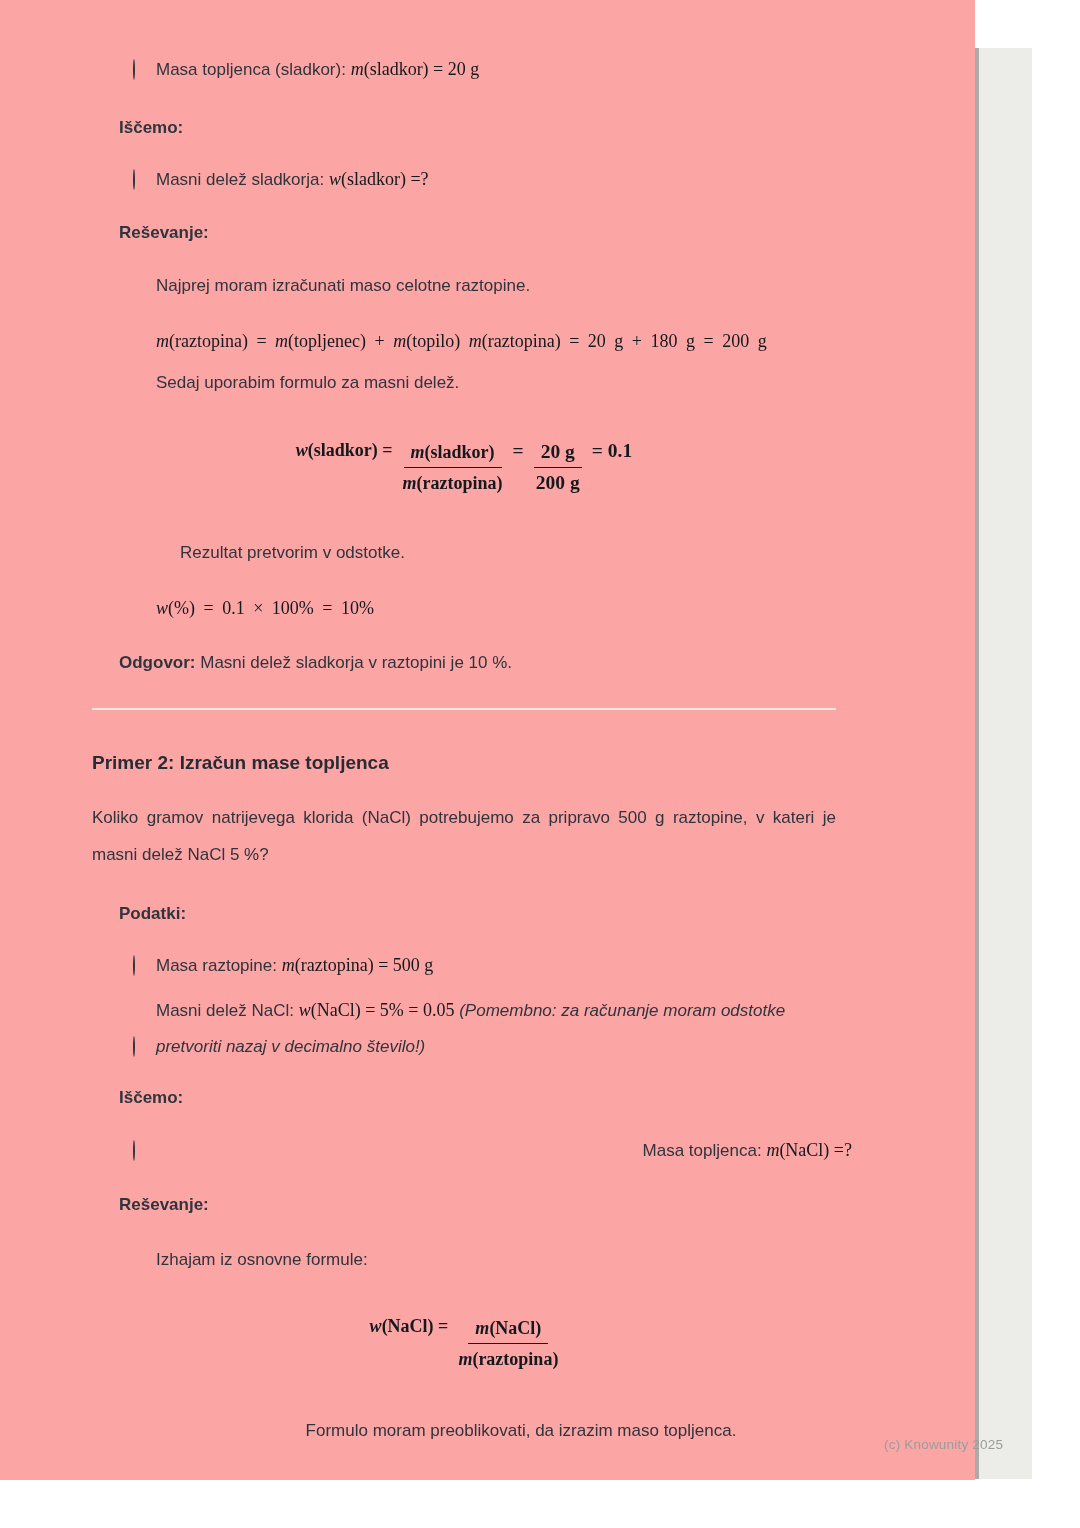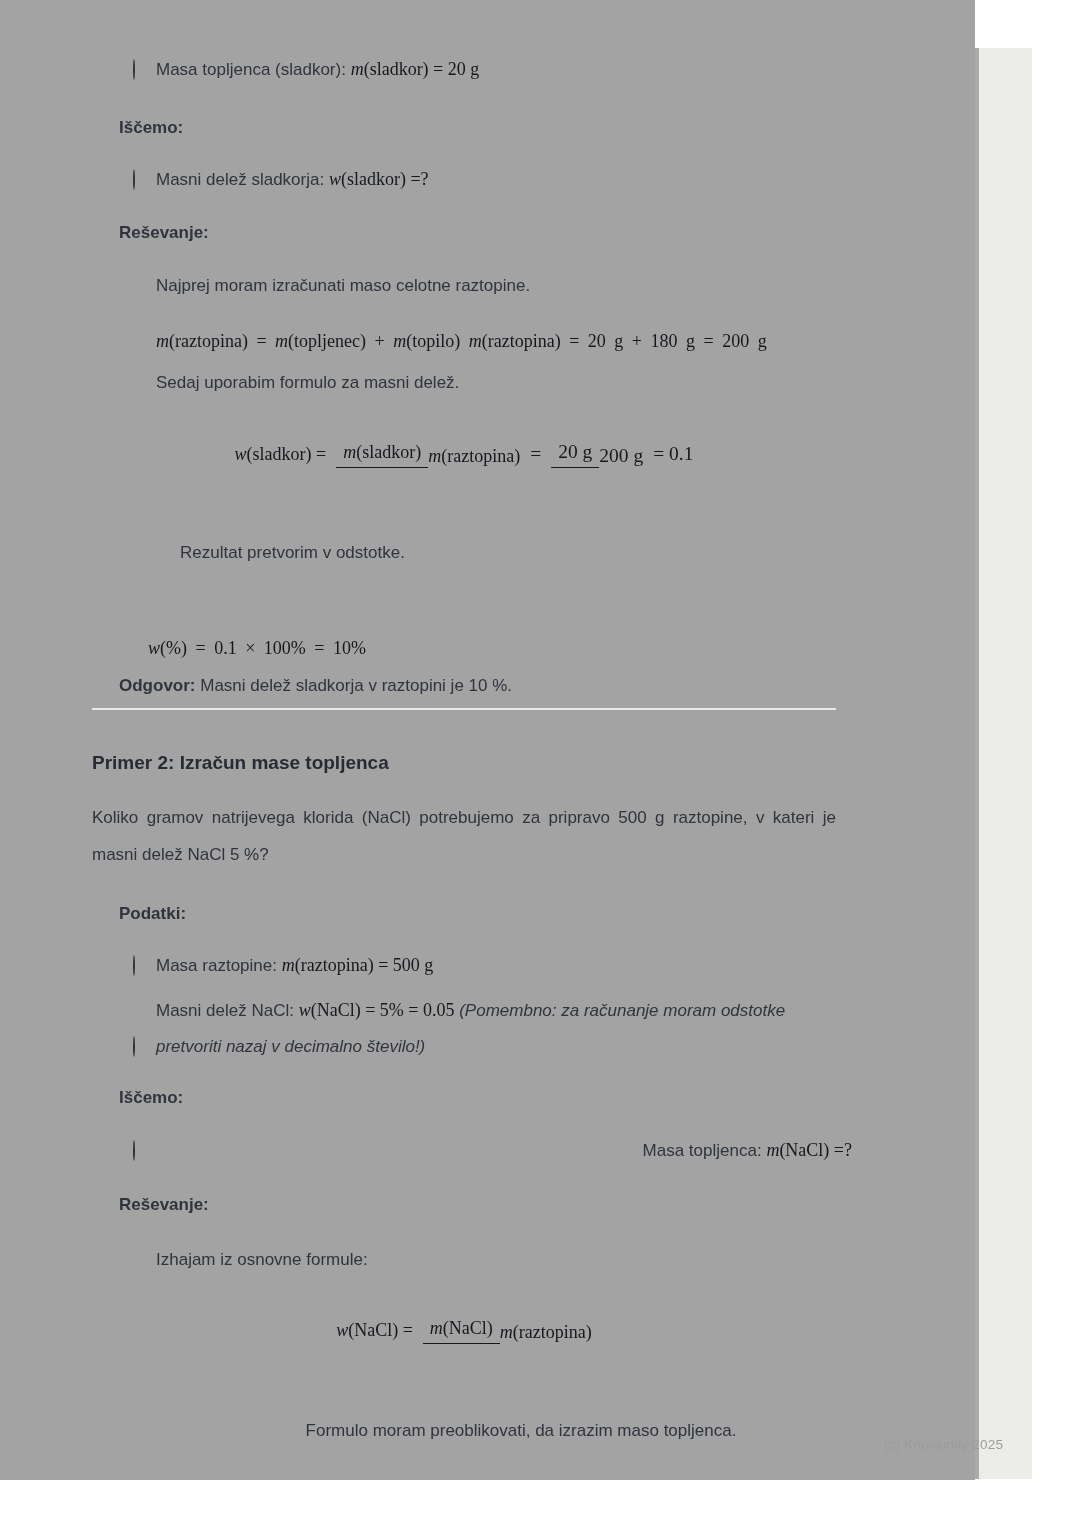--- a/index.html
+++ b/index.html
@@ -5,21 +5,21 @@
   html,body{margin:0;padding:0;}
   body{
     width:1080px;height:1528px;position:relative;
     background:#ffffff;
     font-family:"Liberation Sans", sans-serif;
     color:#2f343d;
     -webkit-text-size-adjust:none;
   }
   .page{
     position:absolute;left:0;top:0;width:975px;height:1480px;
-    background:#a3a3a3;overflow:hidden;
+    background:#fca5a5;overflow:hidden;
   }
   
   .edge-line{position:absolute;left:975px;top:48px;width:4px;height:1431px;background:#ababab;}
   .edge-strip{position:absolute;left:979px;top:48px;width:53px;height:1431px;background:#ececE8;background:#ececE8;}
   .watermark{
     position:absolute;left:884px;top:1437px;width:190px;
     font-size:13.5px;color:#9c9c9c;letter-spacing:.2px;z-index:5;
   }
 
   
@@ -41,25 +41,25 @@
   .para{
     position:absolute;left:92px;top:799px;width:744px;
     font-size:17px;line-height:37px;text-align:justify;
   }
   .twoline{line-height:36px;}
   .twoline .marker{margin-top:14px;}
 
   
   .formula{
     position:absolute;left:92px;width:744px;
-    display:flex;justify-content:center;align-items:center;gap:10px;
-    font-family:"Liberation Serif", serif;font-size:19.5px;color:#15181d;
+    display:flex;justify-content:center;align-items:flex-start;gap:10px;
+    font-family:"Liberation Serif", serif;font-size:19.5px;color:#15181d;font-weight:bold;
   }
   .formula .piece{white-space:nowrap;}
-  .frac{display:inline-flex;flex-direction:row;align-items:center;line-height:24px;}
+  .frac{display:inline-flex;flex-direction:column;align-items:center;line-height:24px;}
   .frac .num{padding:0 7px 3px;border-bottom:1.6px solid #15181d;white-space:nowrap;}
   .frac .den{padding-top:3px;white-space:nowrap;}
 </style>
 </head>
 <body>
 
 <div class="page">
 
   <div class="blk row" style="left:132px;top:58px;width:720px;">
     <span class="marker gap2"><span class="circle"></span></span>
@@ -105,23 +105,23 @@
       <span class="den">200 g</span>
     </span>
     <span class="piece">= 0.1</span>
   </div>
 
   <div class="blk row" style="left:132px;top:541px;width:720px;gap:24px;">
     <span class="marker gap2"><span class="dot"></span></span>
     <span class="txt">Rezultat pretvorim v odstotke.</span>
   </div>
 
-  <div class="blk mathline" style="left:148px;top:596px;width:600px;margin-top:40px;"><i>w</i>(%) = 0.1 × 100% = 10%</div>
+  <div class="blk mathline" style="left:156px;top:596px;width:600px;"><i>w</i>(%) = 0.1 × 100% = 10%</div>
 
-  <div class="blk row" style="left:99px;top:651px;width:740px;margin-top:23px;">
+  <div class="blk row" style="left:99px;top:651px;width:740px;">
     <span class="marker gap1"><span class="dot"></span></span>
     <span class="txt"><span class="bold">Odgovor:</span><span> Masni delež sladkorja v raztopini je 10 %.</span></span>
   </div>
 
   <div class="divider"></div>
 
   <div class="h2">Primer 2: Izračun mase topljenca</div>
 
   <div class="para">Koliko gramov natrijevega klorida (NaCl) potrebujemo za pripravo 500 g raztopine, v kateri je masni delež NaCl 5 %?</div>
 

